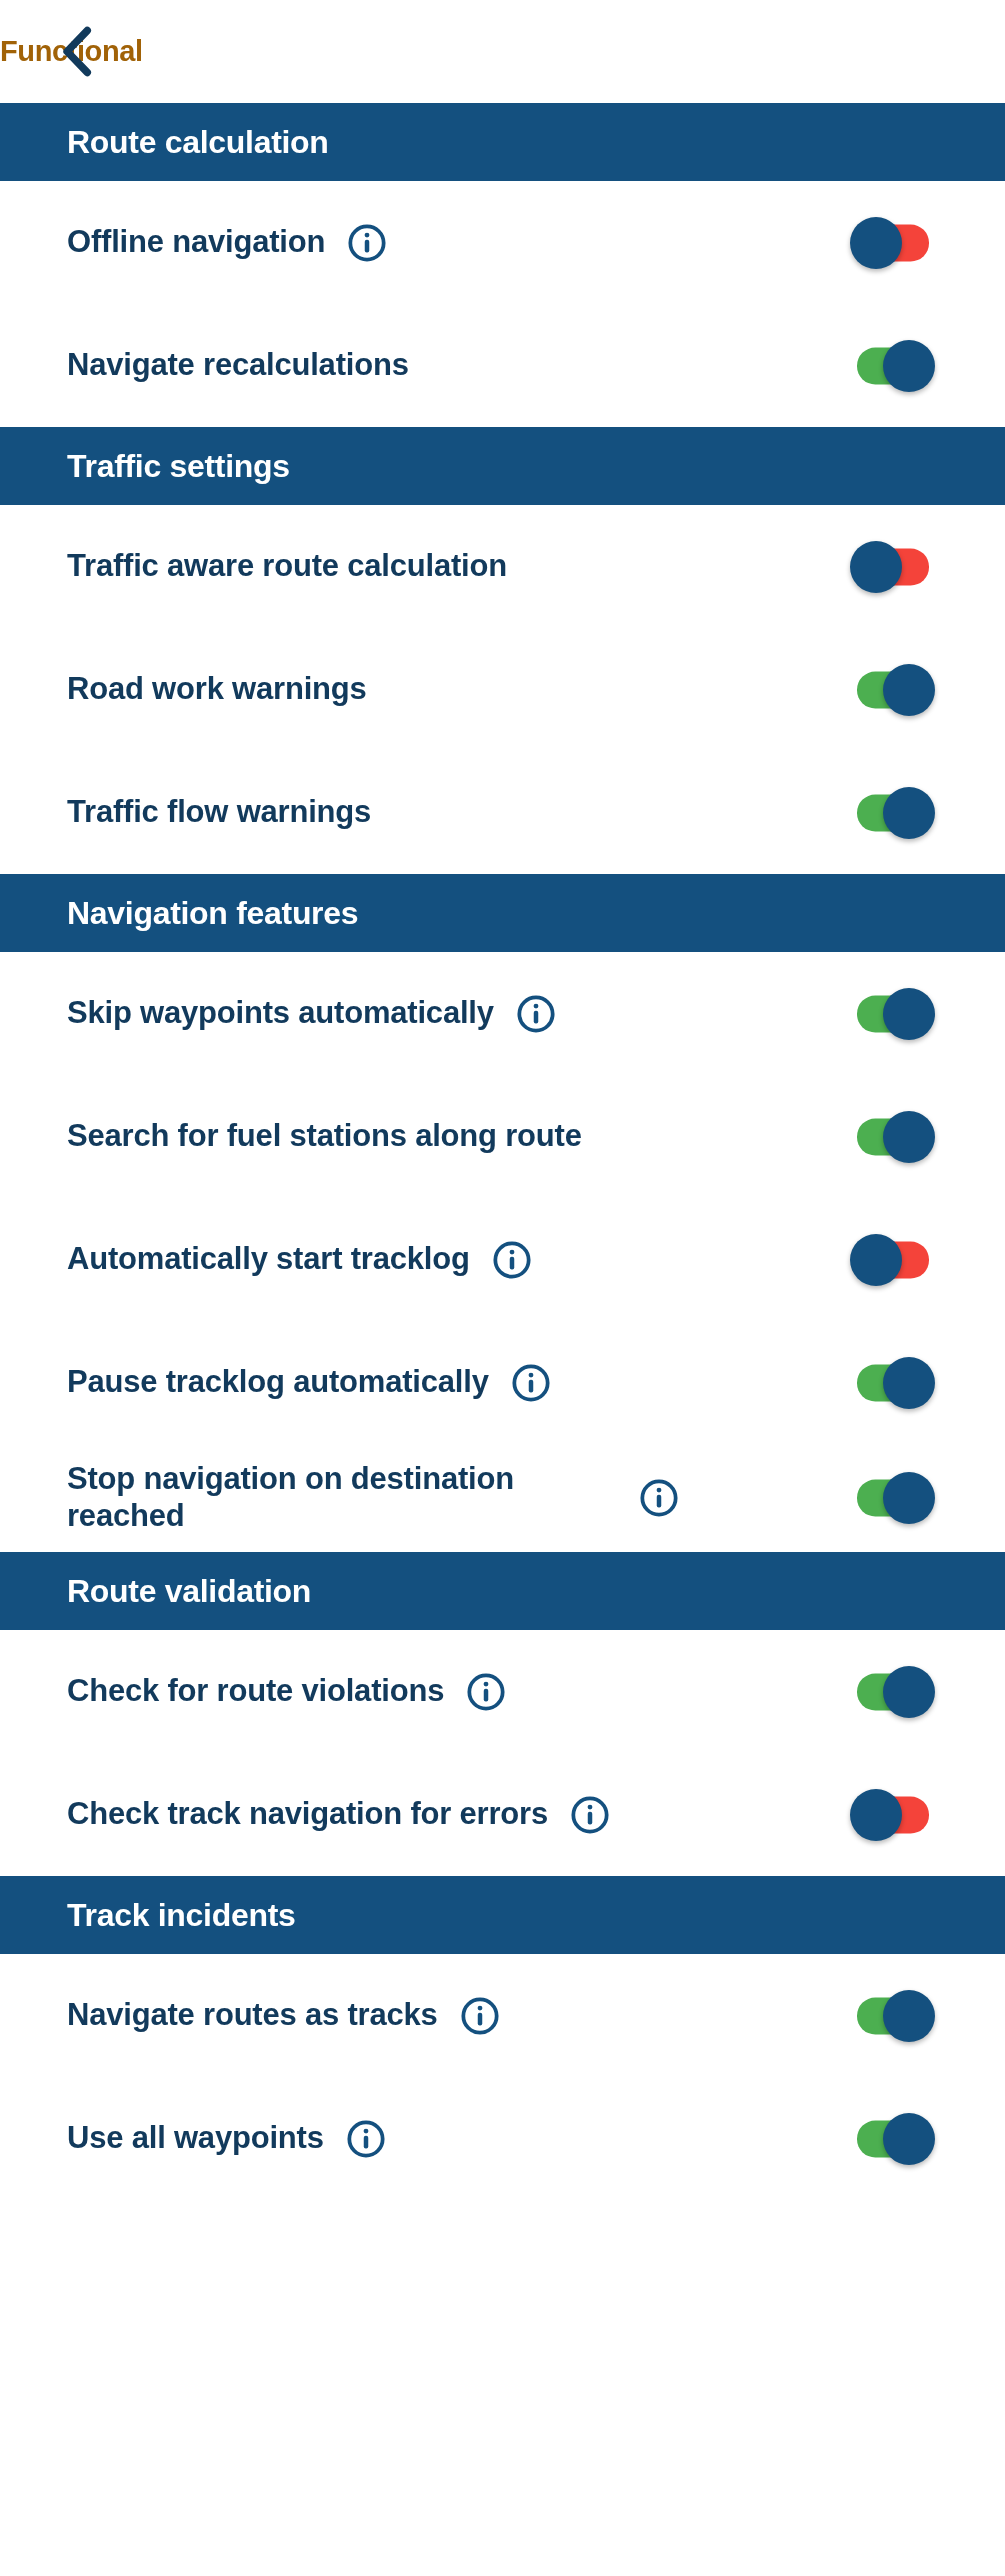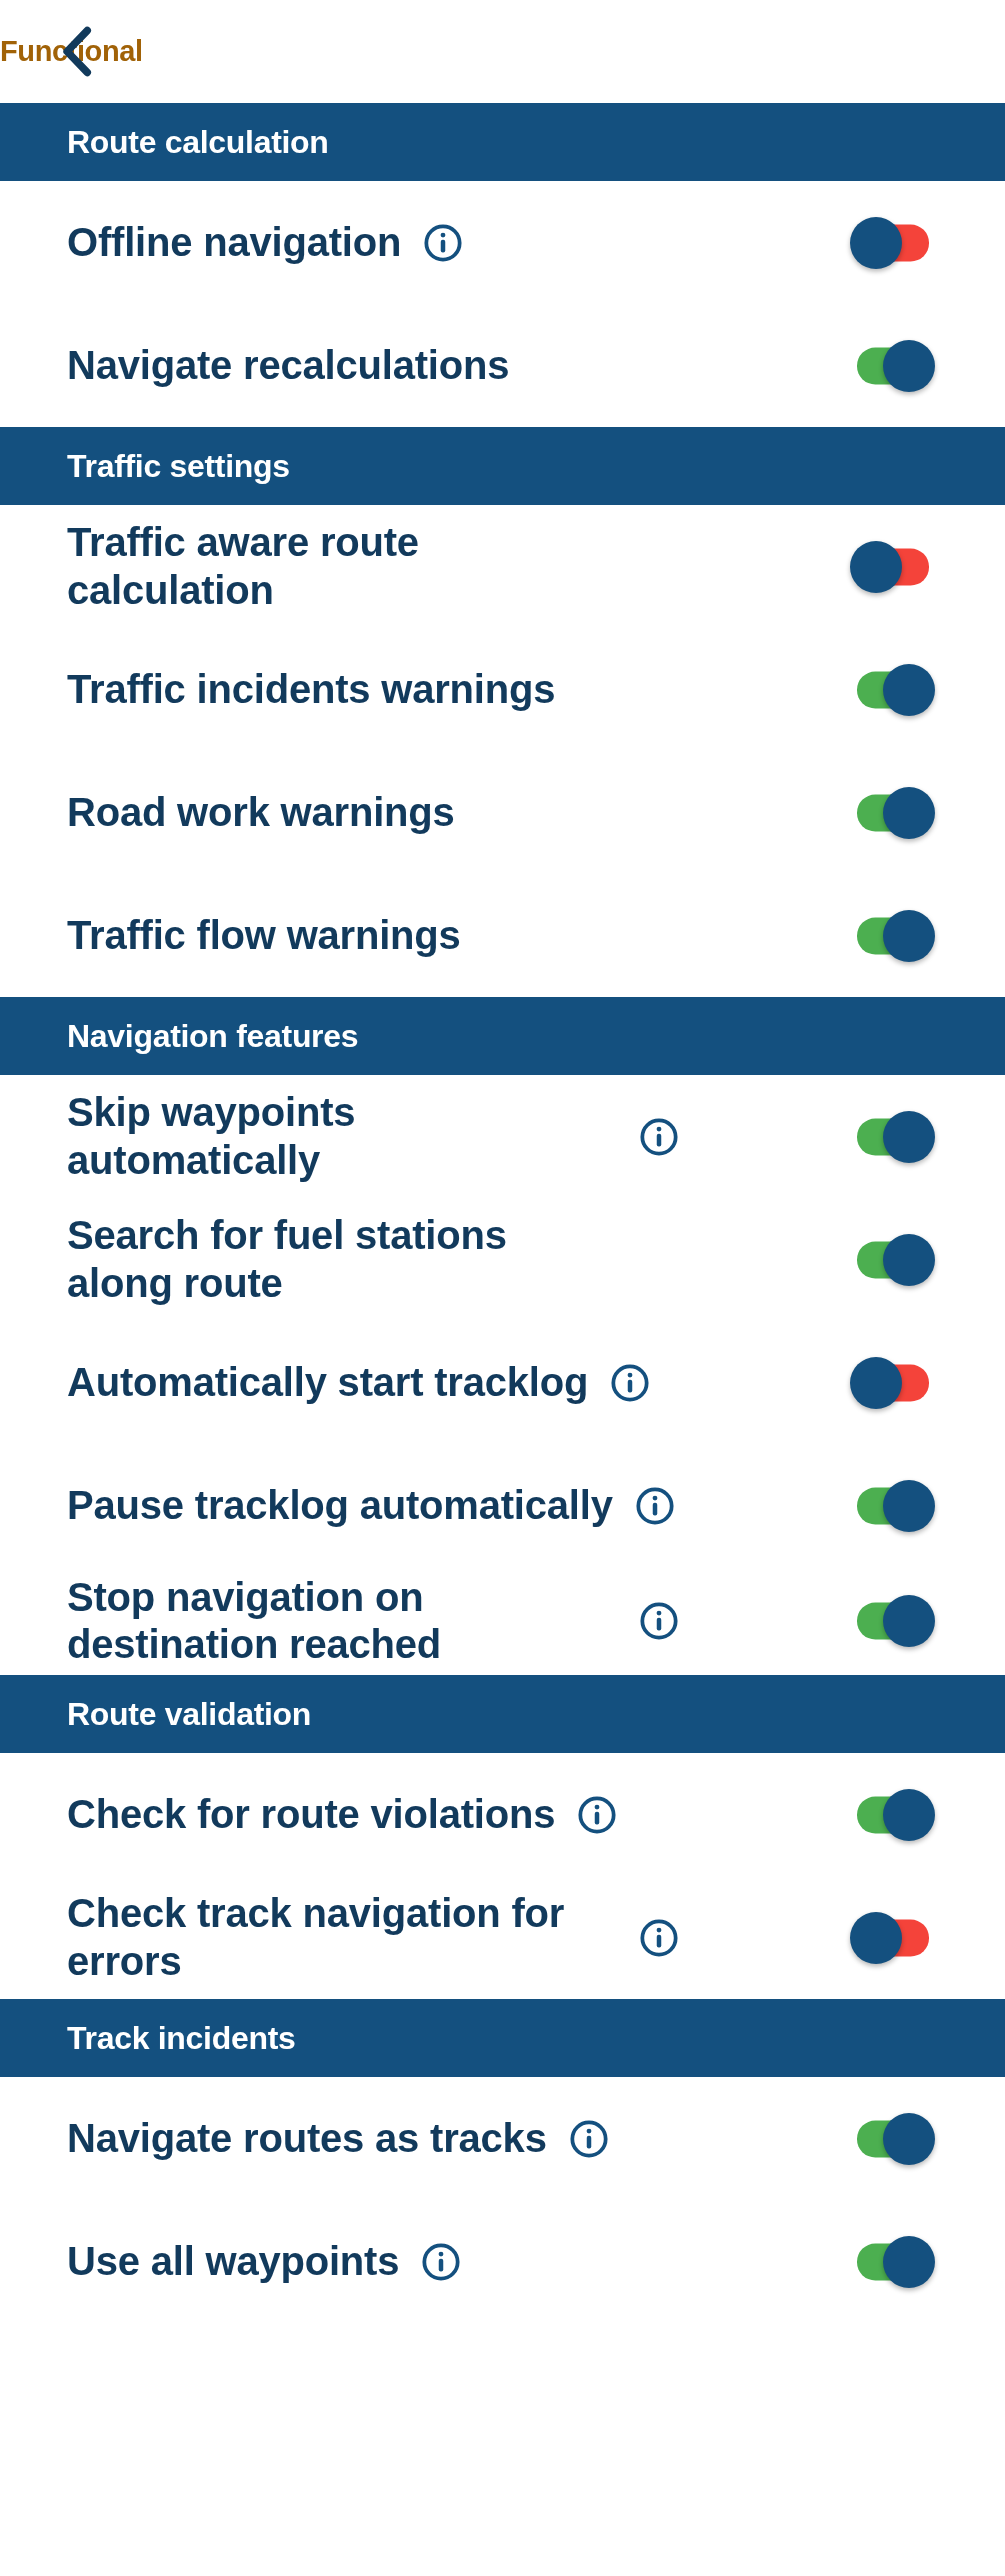--- a/index.html
+++ b/index.html
@@ -61,21 +61,21 @@
     height: 123px;
     display: flex;
     align-items: center;
     padding-left: 67px;
     padding-right: 70px;
     position: relative;
   }
   .row.two-line { height: 108px; }
 
   .row-label {
-    font-size: 40px;
+    font-size: 31px;
     font-weight: bold;
     color: #123A5C;
     line-height: 1.18;
     letter-spacing: -0.2px;
     max-width: 550px;
   }
 
   .info-icon {
     flex: 0 0 auto;
     margin-left: 22px;
@@ -173,28 +173,20 @@
       <div class="rows">
         <div class="row">
           <div class="row-label">Traffic aware route calculation</div>
           <div class="spacer"></div>
           <div class="toggle off">
             <span class="track"></span>
             <span class="knob"></span>
           </div>
         </div>
         <div class="row">
-          <div class="row-label">Traffic incidents warnings</div>
-          <div class="spacer"></div>
-          <div class="toggle on">
-            <span class="track"></span>
-            <span class="knob"></span>
-          </div>
-        </div>
-        <div class="row">
           <div class="row-label">Road work warnings</div>
           <div class="spacer"></div>
           <div class="toggle on">
             <span class="track"></span>
             <span class="knob"></span>
           </div>
         </div>
         <div class="row">
           <div class="row-label">Traffic flow warnings</div>
           <div class="spacer"></div>

